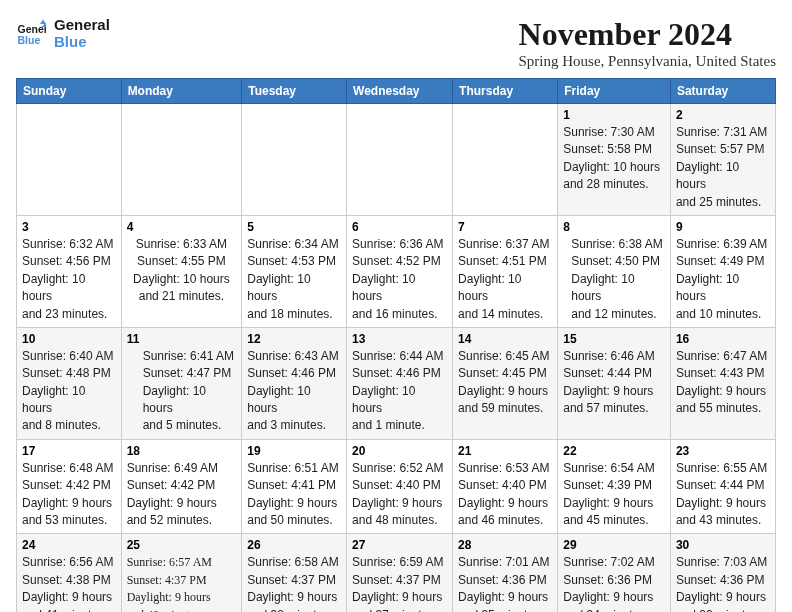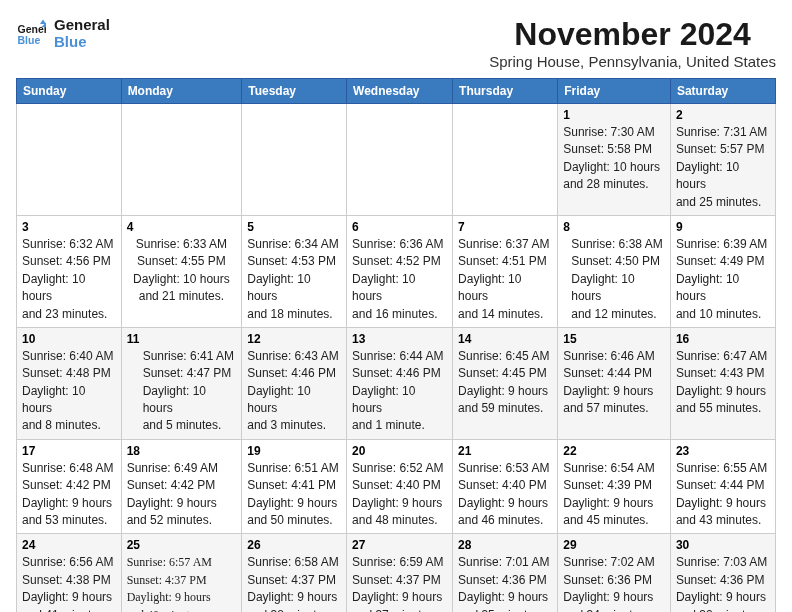--- a/index.html
+++ b/index.html
@@ -19,21 +19,22 @@
     .logo {
       display: flex;
       align-items: center;
       gap: 4px;
     }
     .logo-icon {
       width: 30px;
       height: 30px;
     }
     .title-area {
-      text-align: center;
+      text-align: left;
+      font-family: Liberation Serif, serif;
     }
     .month-title {
       font-size: 32px;
       font-weight: bold;
       color: #1a1a1a;
     }
     .location-title {
       font-size: 15px;
       color: #333;
     }

